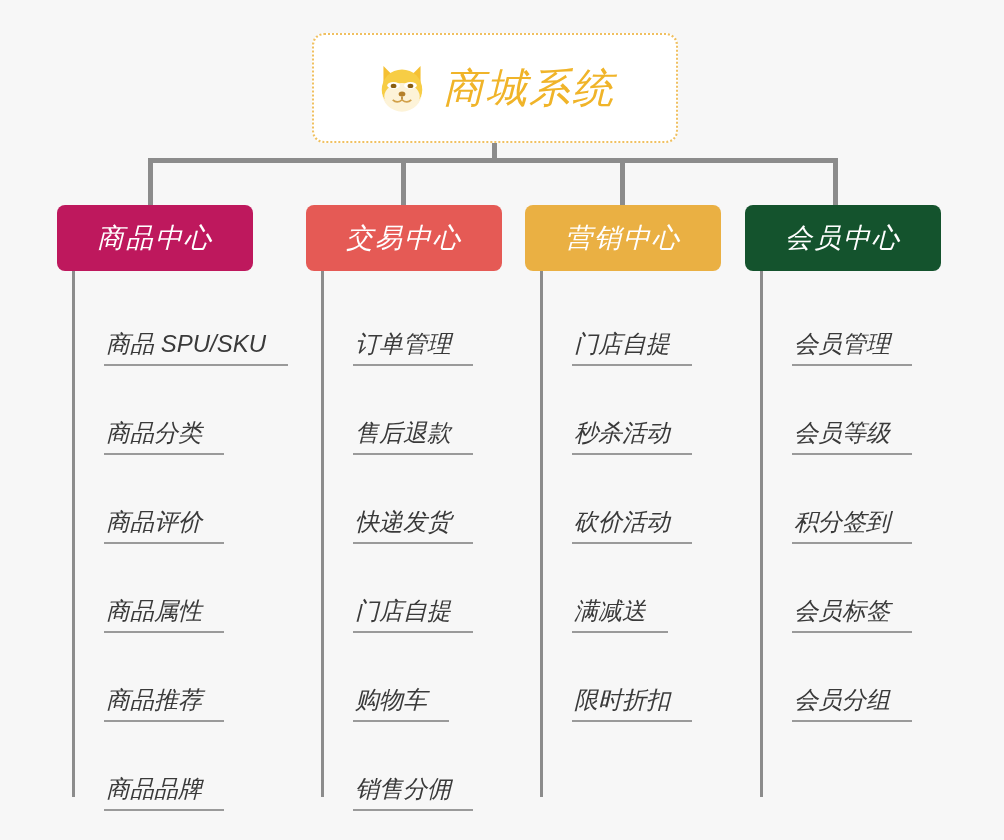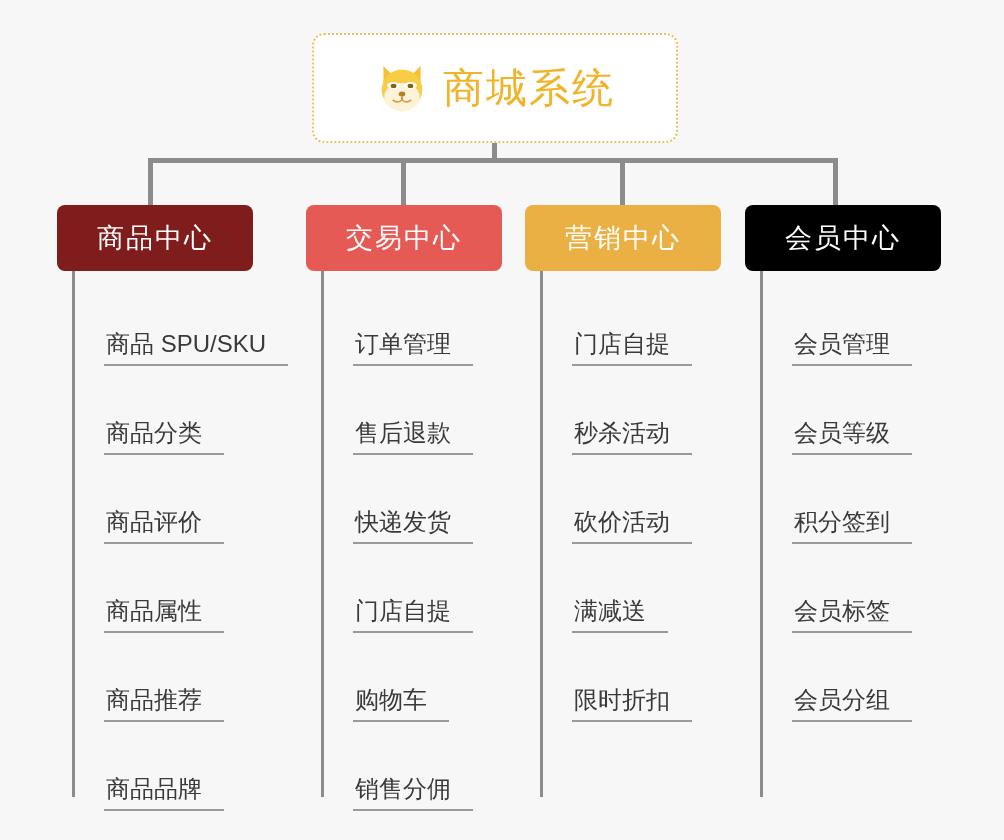--- a/index.html
+++ b/index.html
@@ -10,20 +10,21 @@
     background: #f7f7f7;
     font-family: "Liberation Sans", "DejaVu Sans", sans-serif;
     overflow: hidden;
     position: relative;
   }
 
   #mindmap {
     position: relative;
     width: 808px;
     height: 840px;
+    font-style: italic;
   }
 
   
   .root-node {
     position: absolute;
     left: 312px;
     top: 33px;
     width: 366px;
     height: 110px;
     background: #ffffff;
@@ -153,21 +154,21 @@
   </div>
 
   <div class="conn conn-v-root" style="background: rgb(140, 140, 140);"></div>
   <div class="conn conn-bus" style="background: rgb(140, 140, 140);"></div>
   <div class="conn conn-drop" id="drop-0" style="left: 148px; background: rgb(140, 140, 140);"></div>
   <div class="conn conn-drop" id="drop-1" style="left: 401px; background: rgb(140, 140, 140);"></div>
   <div class="conn conn-drop" id="drop-2" style="left: 620px; background: rgb(140, 140, 140);"></div>
   <div class="conn conn-drop" id="drop-3" style="left: 833px; background: rgb(140, 140, 140);"></div>
 
   <div class="column" id="col-0" style="left: 57px;">
-    <div class="col-header" id="hdr-0" style="background: #7f1d1d;">商品中心</div>
+    <div class="col-header" id="hdr-0" style="background: #be185d;">商品中心</div>
     <div class="col-body">
       <div class="spine" id="spine-0" style="height: 526px; background: rgb(140, 140, 140);"></div>
       <div class="leaf">
           <span class="leaf-label">商品 SPU/SKU</span>
         </div>
       <div class="leaf">
           <span class="leaf-label">商品分类</span>
         </div>
       <div class="leaf">
           <span class="leaf-label">商品评价</span>
@@ -225,21 +226,21 @@
       <div class="leaf">
           <span class="leaf-label">满减送</span>
         </div>
       <div class="leaf">
           <span class="leaf-label">限时折扣</span>
         </div>
     </div>
   </div>
 
   <div class="column" id="col-3" style="left: 745px;">
-    <div class="col-header" id="hdr-3" style="background: #000000;">会员中心</div>
+    <div class="col-header" id="hdr-3" style="background: #14532d;">会员中心</div>
     <div class="col-body">
       <div class="spine" id="spine-3" style="height: 526px; background: rgb(140, 140, 140);"></div>
       <div class="leaf">
           <span class="leaf-label">会员管理</span>
         </div>
       <div class="leaf">
           <span class="leaf-label">会员等级</span>
         </div>
       <div class="leaf">
           <span class="leaf-label">积分签到</span>

